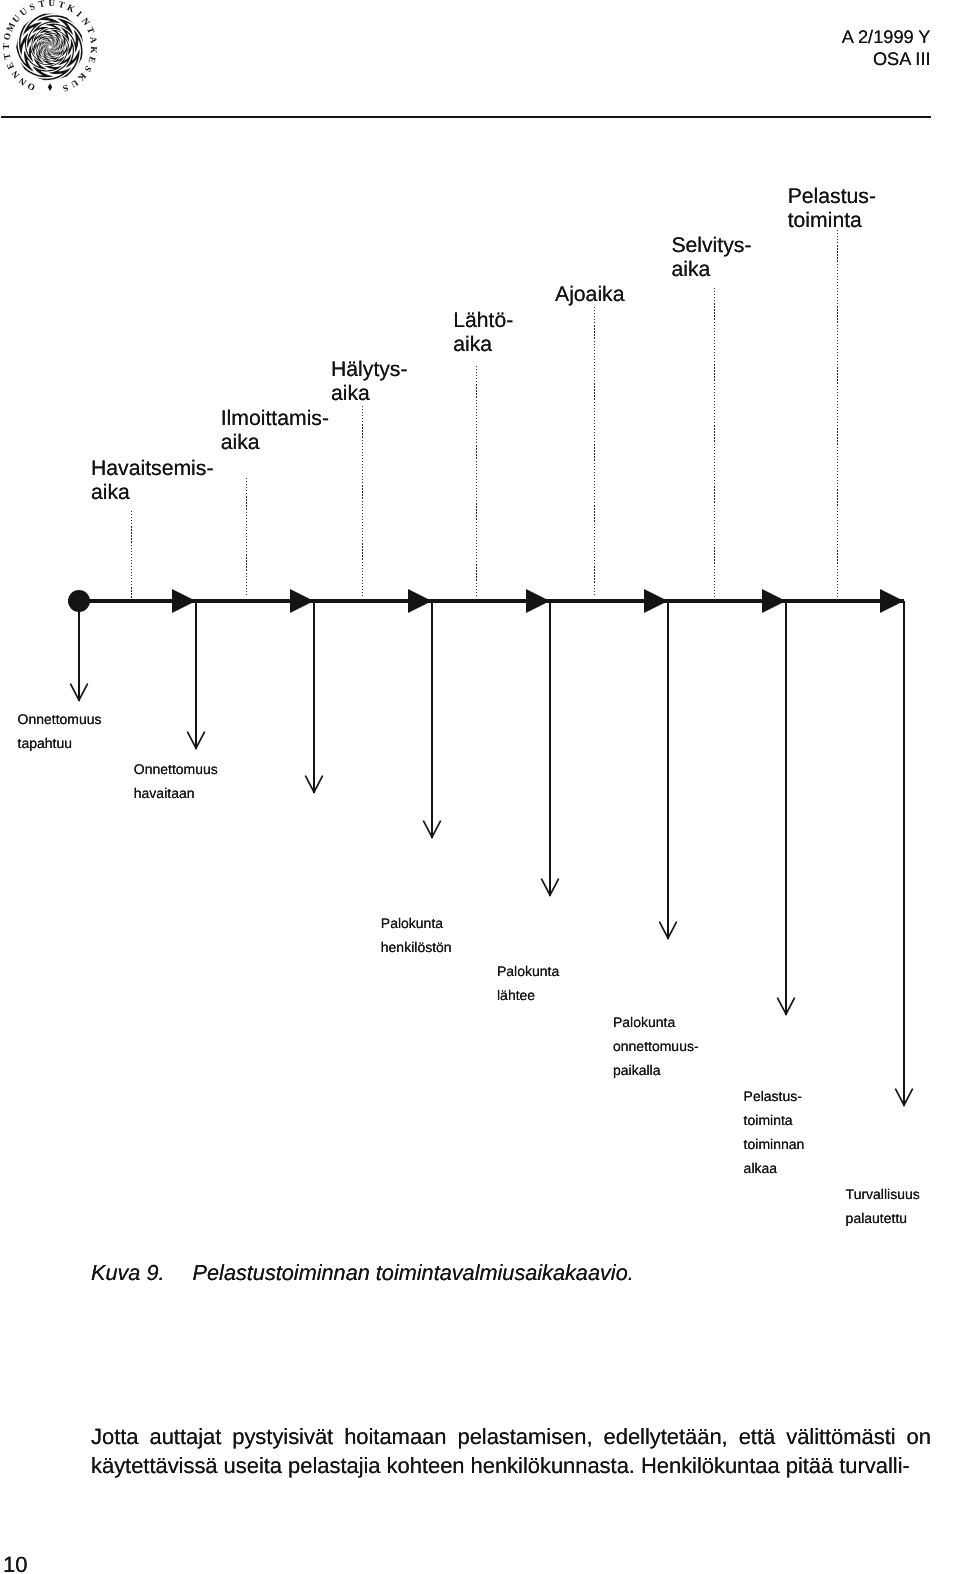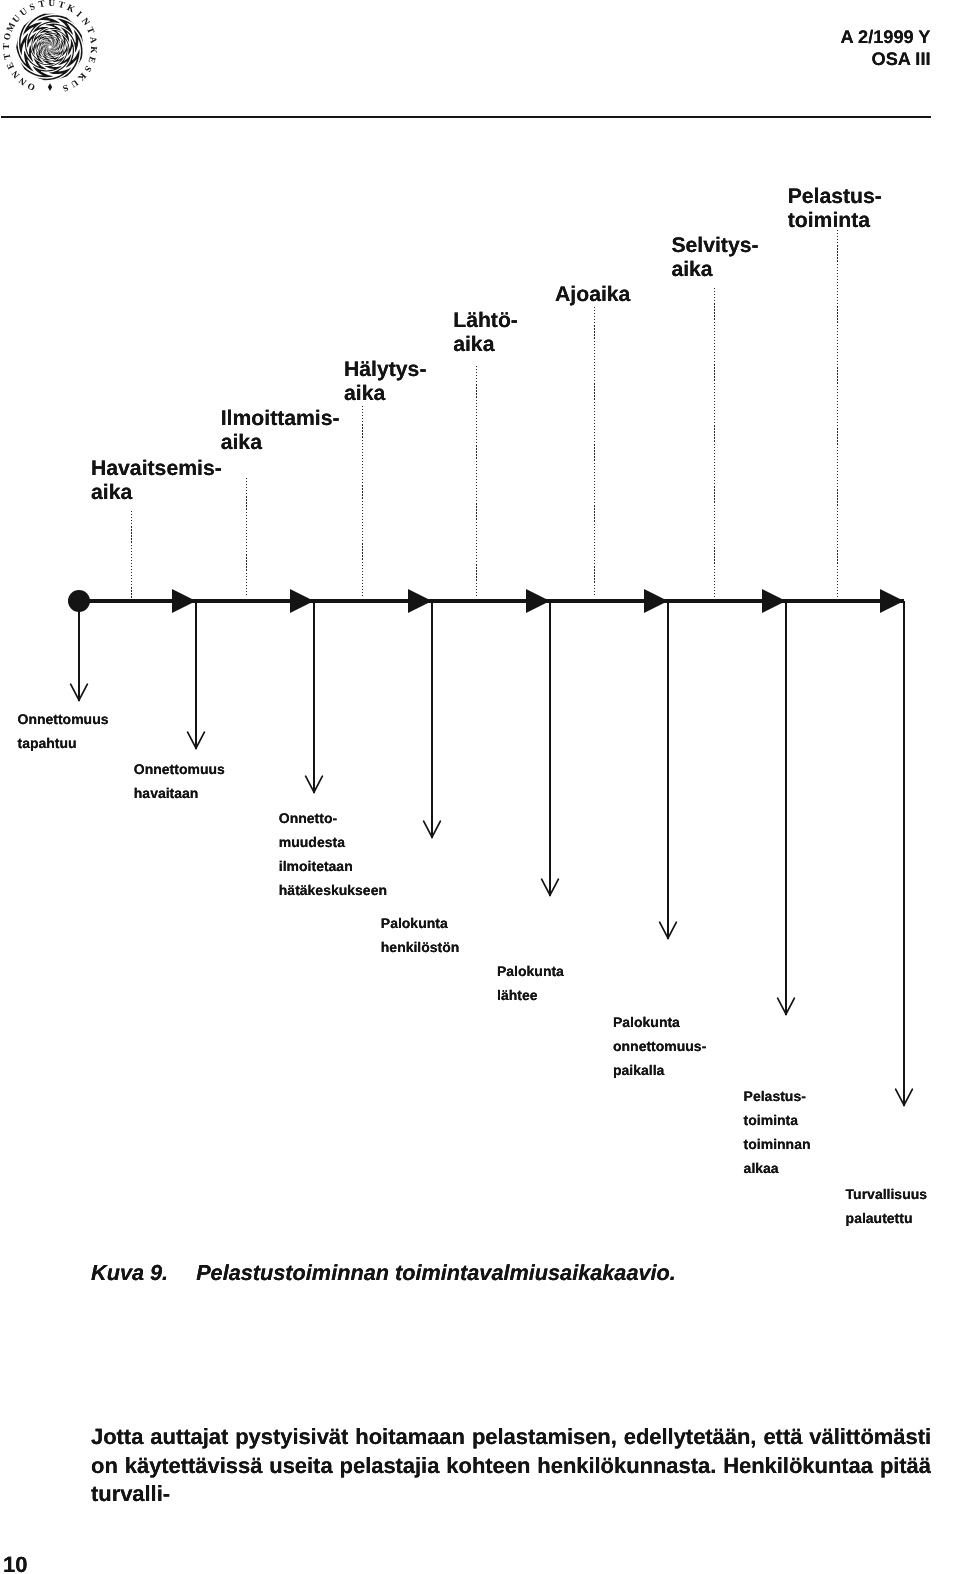--- a/index.html
+++ b/index.html
@@ -1,20 +1,20 @@
 <!DOCTYPE html>
 <html><head>
 <meta charset="utf-8">
 <title>A 2/1999 Y - OSA III</title>
 <style>
   html,body{margin:0;padding:0;background:#fff;}
   body{width:960px;height:1574px;position:relative;overflow:hidden;
        font-family:"Liberation Sans",sans-serif;color:#141414;
        text-rendering:geometricPrecision;text-shadow:0 0 0.4px #141414;}
-  .page{position:absolute;left:0;top:0;width:960px;height:1574px;transform:translateZ(0);font-weight:bold;}
+  .page{position:absolute;left:0;top:0;width:960px;height:1574px;transform:translateZ(0);}
 
   
   #logo{position:absolute;left:0px;top:0px;width:100px;height:100px;}
   #logo svg{display:block;width:100px;height:100px;}
   #doc-ref{position:absolute;right:29.5px;top:27px;text-align:right;
            font-size:18.2px;line-height:21.5px;}
   #doc-title{position:absolute;left:305px;top:90.5px;font-size:18.5px;
              line-height:19px;white-space:nowrap;}
   #header-rule{position:absolute;left:1px;top:116px;width:930px;height:2px;background:#141414;}
 
@@ -95,21 +95,21 @@
   <div id="doc-ref">
     <div>A 2/1999 Y</div>
     <div>OSA III</div>
   </div>
   <div id="header-rule"></div>
   <div id="diagram">
     <div class="tl-label" style="left:91.0px;top:457.0px"><span>Havaitsemis-</span><br><span>aika</span></div>
     <div class="dotline" style="left:130.8px;top:511.0px;height:86.5px"></div>
     <div class="tl-label" style="left:220.7px;top:407.0px"><span>Ilmoittamis-</span><br><span>aika</span></div>
     <div class="dotline" style="left:246.4px;top:477.6px;height:119.9px"></div>
-    <div class="tl-label" style="left:344px;top:358.0px"><span>Hälytys-</span><br><span>aika</span></div>
+    <div class="tl-label" style="left:331px;top:358.0px"><span>Hälytys-</span><br><span>aika</span></div>
     <div class="dotline" style="left:362.4px;top:406.0px;height:191.5px"></div>
     <div class="tl-label" style="left:453.2px;top:309.0px"><span>Lähtö-</span><br><span>aika</span></div>
     <div class="dotline" style="left:476.1px;top:365.8px;height:231.7px"></div>
     <div class="tl-label" style="left:555.0px;top:283.0px"><span>Ajoaika</span></div>
     <div class="dotline" style="left:594.1px;top:306.8px;height:290.7px"></div>
     <div class="tl-label" style="left:671.4px;top:234.0px"><span>Selvitys-</span><br><span>aika</span></div>
     <div class="dotline" style="left:714.1px;top:287.7px;height:309.8px"></div>
     <div class="tl-label" style="left:787.7px;top:185.0px"><span>Pelastus-</span><br><span>toiminta</span></div>
     <div class="dotline" style="left:836.6px;top:230.0px;height:367.5px"></div>
     <div class="axis"></div>
@@ -148,21 +148,20 @@
     <div class="drop" style="left:785.2px;height:414.0px"></div>
     <svg class="dhead" style="left:776.0px;top:997.0px;width:20px;height:20px" viewBox="0 0 20 20">
         <path d="M1.6 1.2 L10 17.2 L18.4 1.2" fill="none" stroke="#141414" stroke-width="1.7" stroke-linecap="round"></path>
       </svg>
     <div class="drop" style="left:903.0px;height:505.0px"></div>
     <svg class="dhead" style="left:893.8px;top:1088.0px;width:20px;height:20px" viewBox="0 0 20 20">
         <path d="M1.6 1.2 L10 17.2 L18.4 1.2" fill="none" stroke="#141414" stroke-width="1.7" stroke-linecap="round"></path>
       </svg>
     <div class="note" style="left:17.5px;top:707.0px"><span>Onnettomuus</span><br><span>tapahtuu</span></div>
     <div class="note" style="left:133.8px;top:757.0px"><span>Onnettomuus</span><br><span>havaitaan</span></div>
-    <div class="note" style="left:278.8px;top:806.0px"><span>Onnetto-</span><br><span>muudesta</span><br><span>ilmoitetaan</span><br><span>hätäkeskukseen</span></div>
     <div class="note" style="left:380.8px;top:911.0px"><span>Palokunta</span><br><span>henkilöstön</span></div>
     <div class="note" style="left:497.0px;top:959.0px"><span>Palokunta</span><br><span>lähtee</span></div>
     <div class="note" style="left:613.0px;top:1010.0px"><span>Palokunta</span><br><span>onnettomuus-</span><br><span>paikalla</span></div>
     <div class="note" style="left:743.6px;top:1084.0px"><span>Pelastus-</span><br><span>toiminta</span><br><span>toiminnan</span><br><span>alkaa</span></div>
     <div class="note" style="left:845.6px;top:1182.0px"><span>Turvallisuus</span><br><span>palautettu</span></div>
   </div>
   <div id="caption"><span id="caption-num">Kuva 9.</span><span id="caption-gap"></span><span>Pelastustoiminnan toimintavalmiusaikakaavio.</span></div>
   <div class="para" id="para2">Jotta auttajat pystyisivät hoitamaan pelastamisen, edellytetään, että välittömästi on käytettävissä useita pelastajia kohteen henkilökunnasta. Henkilökuntaa pitää turvalli-</div>
   <div id="folio">10</div>
 </div>

